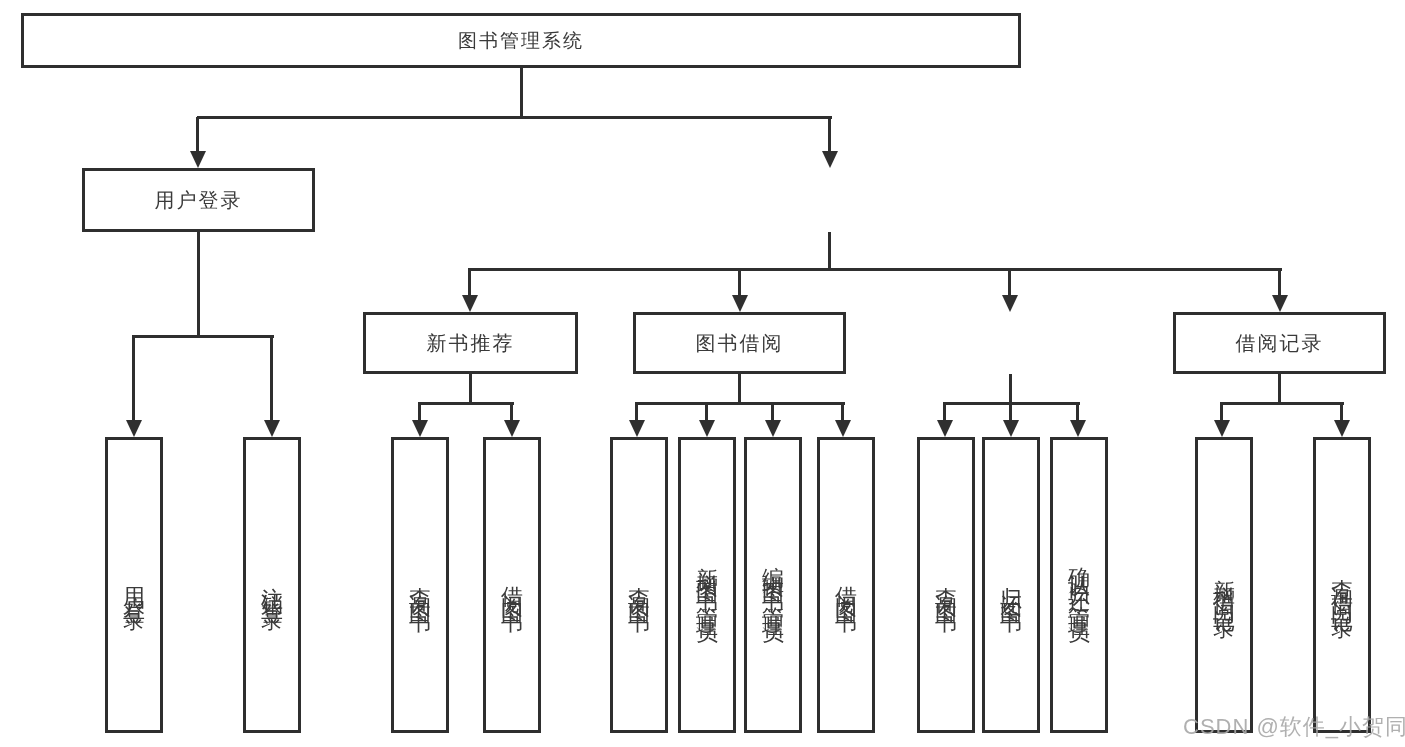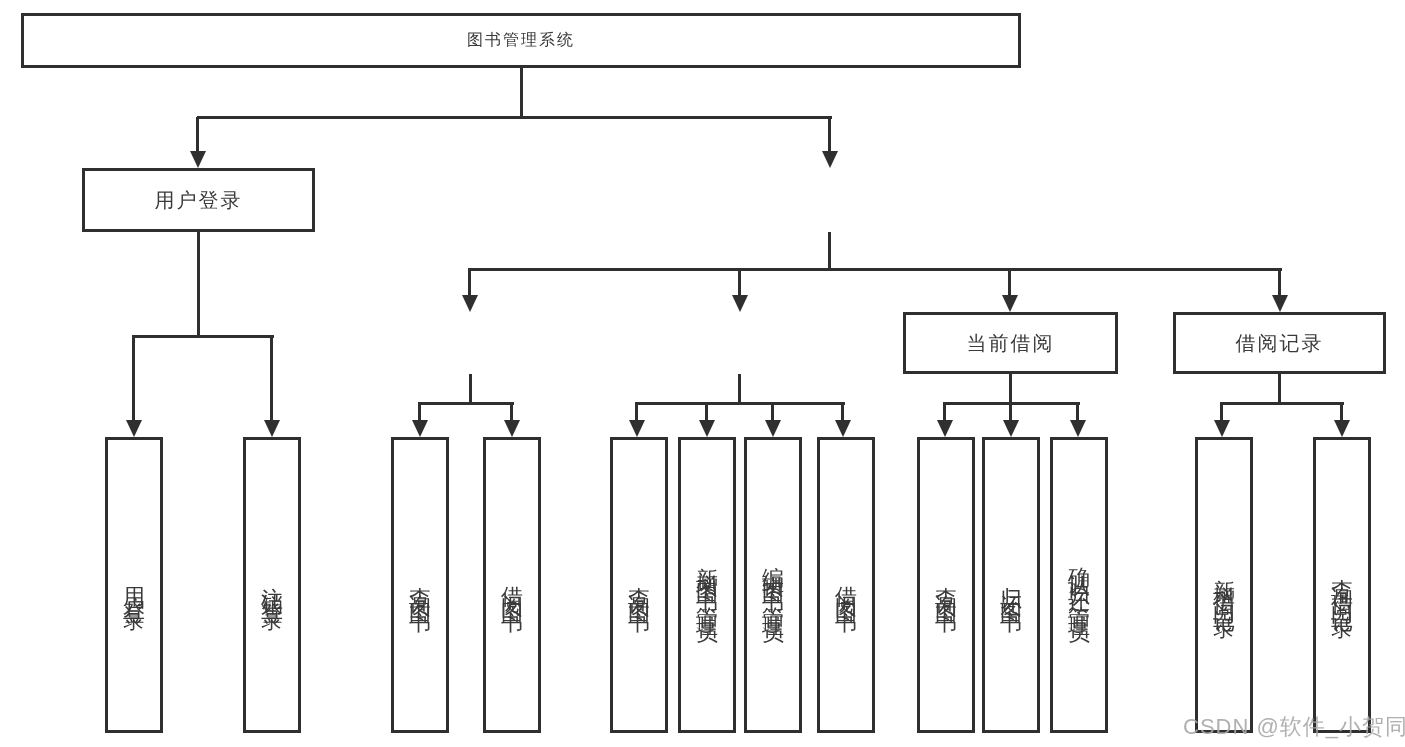--- a/index.html
+++ b/index.html
@@ -25,21 +25,21 @@
     border: 3px solid var(--line);
     display: flex;
     align-items: center;
     justify-content: center;
     color: var(--text);
     font-size: 20px;
     letter-spacing: 2px;
     white-space: nowrap;
     z-index: 2;
   }
-  .node.root { font-size: 16px; }
+  .node.root { font-size: 19px; }
   
   .vnode {
     position: absolute;
     top: 437px;
     height: 296px;
     width: 58px;
     box-sizing: border-box;
     background: #fff;
     border: 3px solid var(--line);
     writing-mode: vertical-rl;
@@ -110,21 +110,22 @@
   <div class="hl" style="left:468px; top:268px; width:814px;"></div>
   <div class="vl" style="left:468px; top:269px; height:28px;"></div>
   <div class="arr" style="left:462px; top:295px;"></div>
   <div class="vl" style="left:738px; top:269px; height:28px;"></div>
   <div class="arr" style="left:732px; top:295px;"></div>
   <div class="vl" style="left:1008px; top:269px; height:28px;"></div>
   <div class="arr" style="left:1002px; top:295px;"></div>
   <div class="vl" style="left:1278px; top:269px; height:28px;"></div>
   <div class="arr" style="left:1272px; top:295px;"></div>
 
-  <div class="node" style="left:903px; top:312px; width:215px; height:62px;">当前借阅</div>
+  <div class="node" style="left:363px; top:312px; width:215px; height:62px;">新书推荐</div>
+  <div class="node" style="left:633px; top:312px; width:213px; height:62px;">图书借阅</div>
   <div class="node" style="left:1173px; top:312px; width:213px; height:62px;">借阅记录</div>
 
   <div class="vl" style="left:469px; top:374px; height:31px;"></div>
   <div class="hl" style="left:418px; top:402px; width:96px;"></div>
   <div class="vl" style="left:418px; top:403px; height:19px;"></div>
   <div class="arr" style="left:412px; top:420px;"></div>
   <div class="vl" style="left:510px; top:403px; height:19px;"></div>
   <div class="arr" style="left:504px; top:420px;"></div>
 
   <div class="vl" style="left:738px; top:374px; height:31px;"></div>

